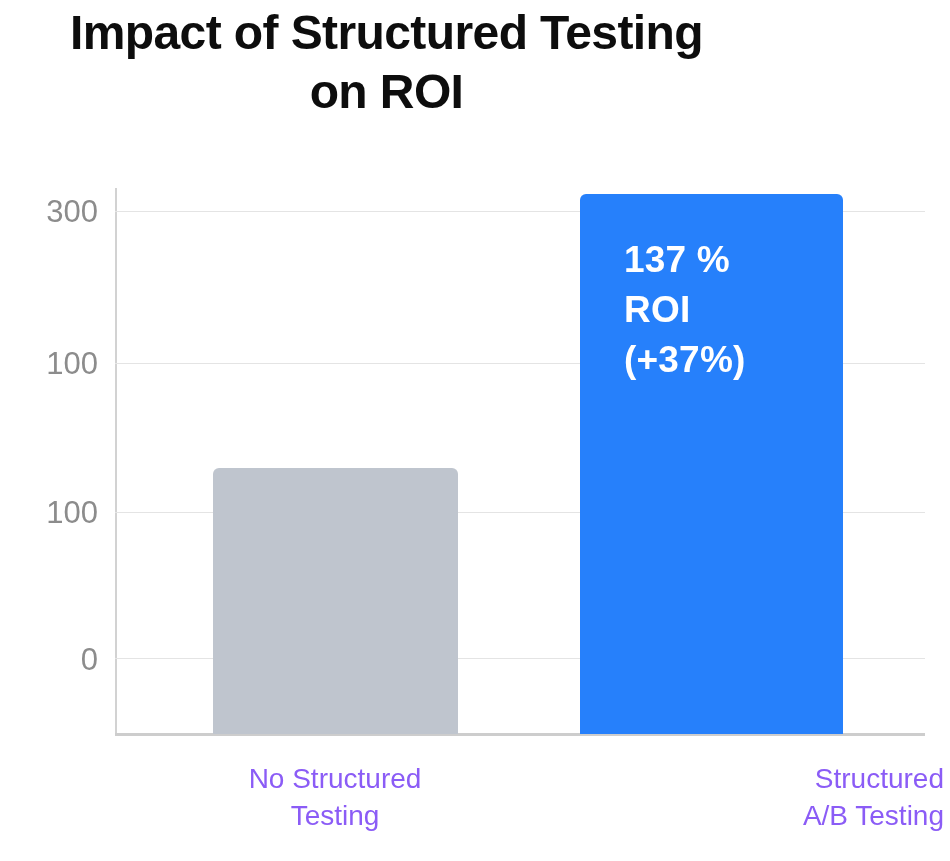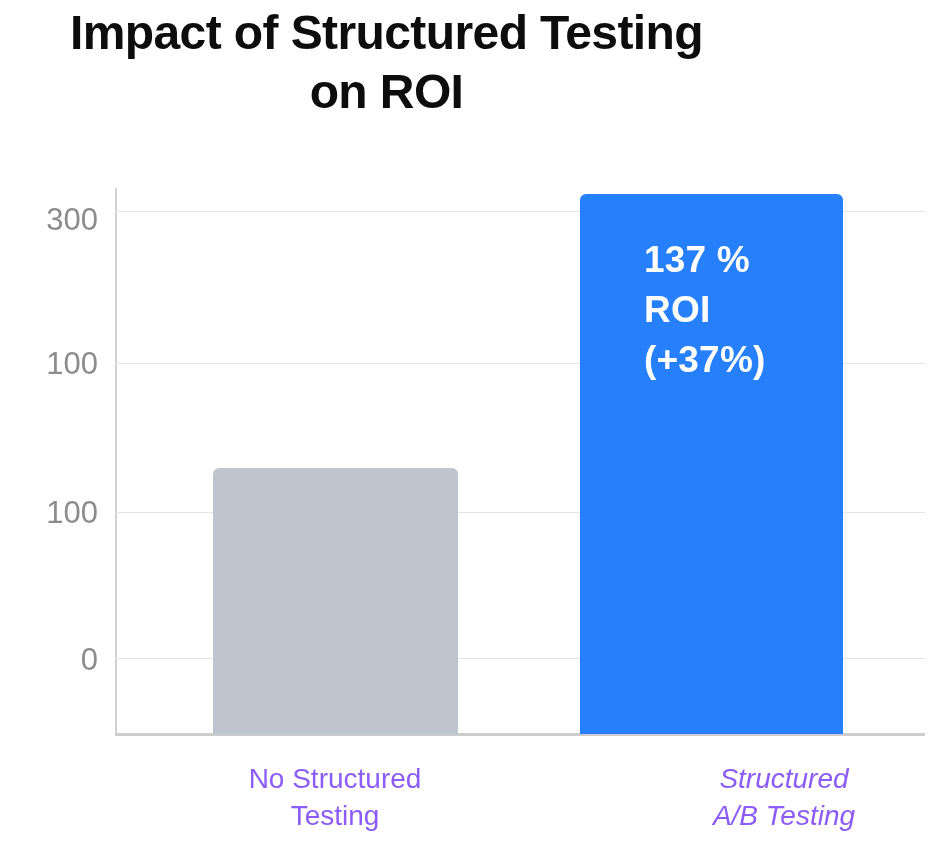--- a/index.html
+++ b/index.html
@@ -116,50 +116,50 @@
 
   
   .xtick {
     position: absolute;
     font-size: 28px;
     color: #8b5cf6;
     line-height: 1.33;
     white-space: pre-line;
   }
   .xtick-center { text-align: center; }
-  .xtick-left   { text-align: center; font-style: italic; }
+  .xtick-left   { text-align: right; }
 </style>
 </head>
 <body>
 
 <div id="figure">
 
   <div class="chart-title">Impact of Structured Testing
 on ROI</div>
 
   <div class="ytick-layer">
-    <div class="ytick" style="top:219px;">300</div>
+    <div class="ytick" style="top:211px;">300</div>
     <div class="ytick" style="top:363px;">100</div>
     <div class="ytick" style="top:512px;">100</div>
     <div class="ytick" style="top:659px;">0</div>
   </div>
 
   <div class="y-axis-spine"></div>
   <div class="x-axis-spine"></div>
 
   <div class="plot-area">
     <div class="gridline" style="top:23px;"></div>
     <div class="gridline" style="top:175px;"></div>
     <div class="gridline" style="top:324px;"></div>
     <div class="gridline" style="top:470px;"></div>
 
     <div class="bar bar-no-structured" style="left:98px; top:280px; width:245px; height:266px;"></div>
 
     <div class="bar bar-structured" style="left:465px; top:6px; width:263px; height:540px;">
-      <div class="bar-label" style="left:44px; top:41px;margin-left:20px;">137 %
+      <div class="bar-label" style="left:44px; top:41px;">137 %
 ROI
 (+37%)</div>
     </div>
   </div>
 
   <div class="xtick xtick-center" style="left:155px; top:760px; width:360px;">No Structured
 Testing</div>
 
   <div class="xtick xtick-left" style="left:624px; top:760px; width:320px;">Structured
 A/B Testing</div>

